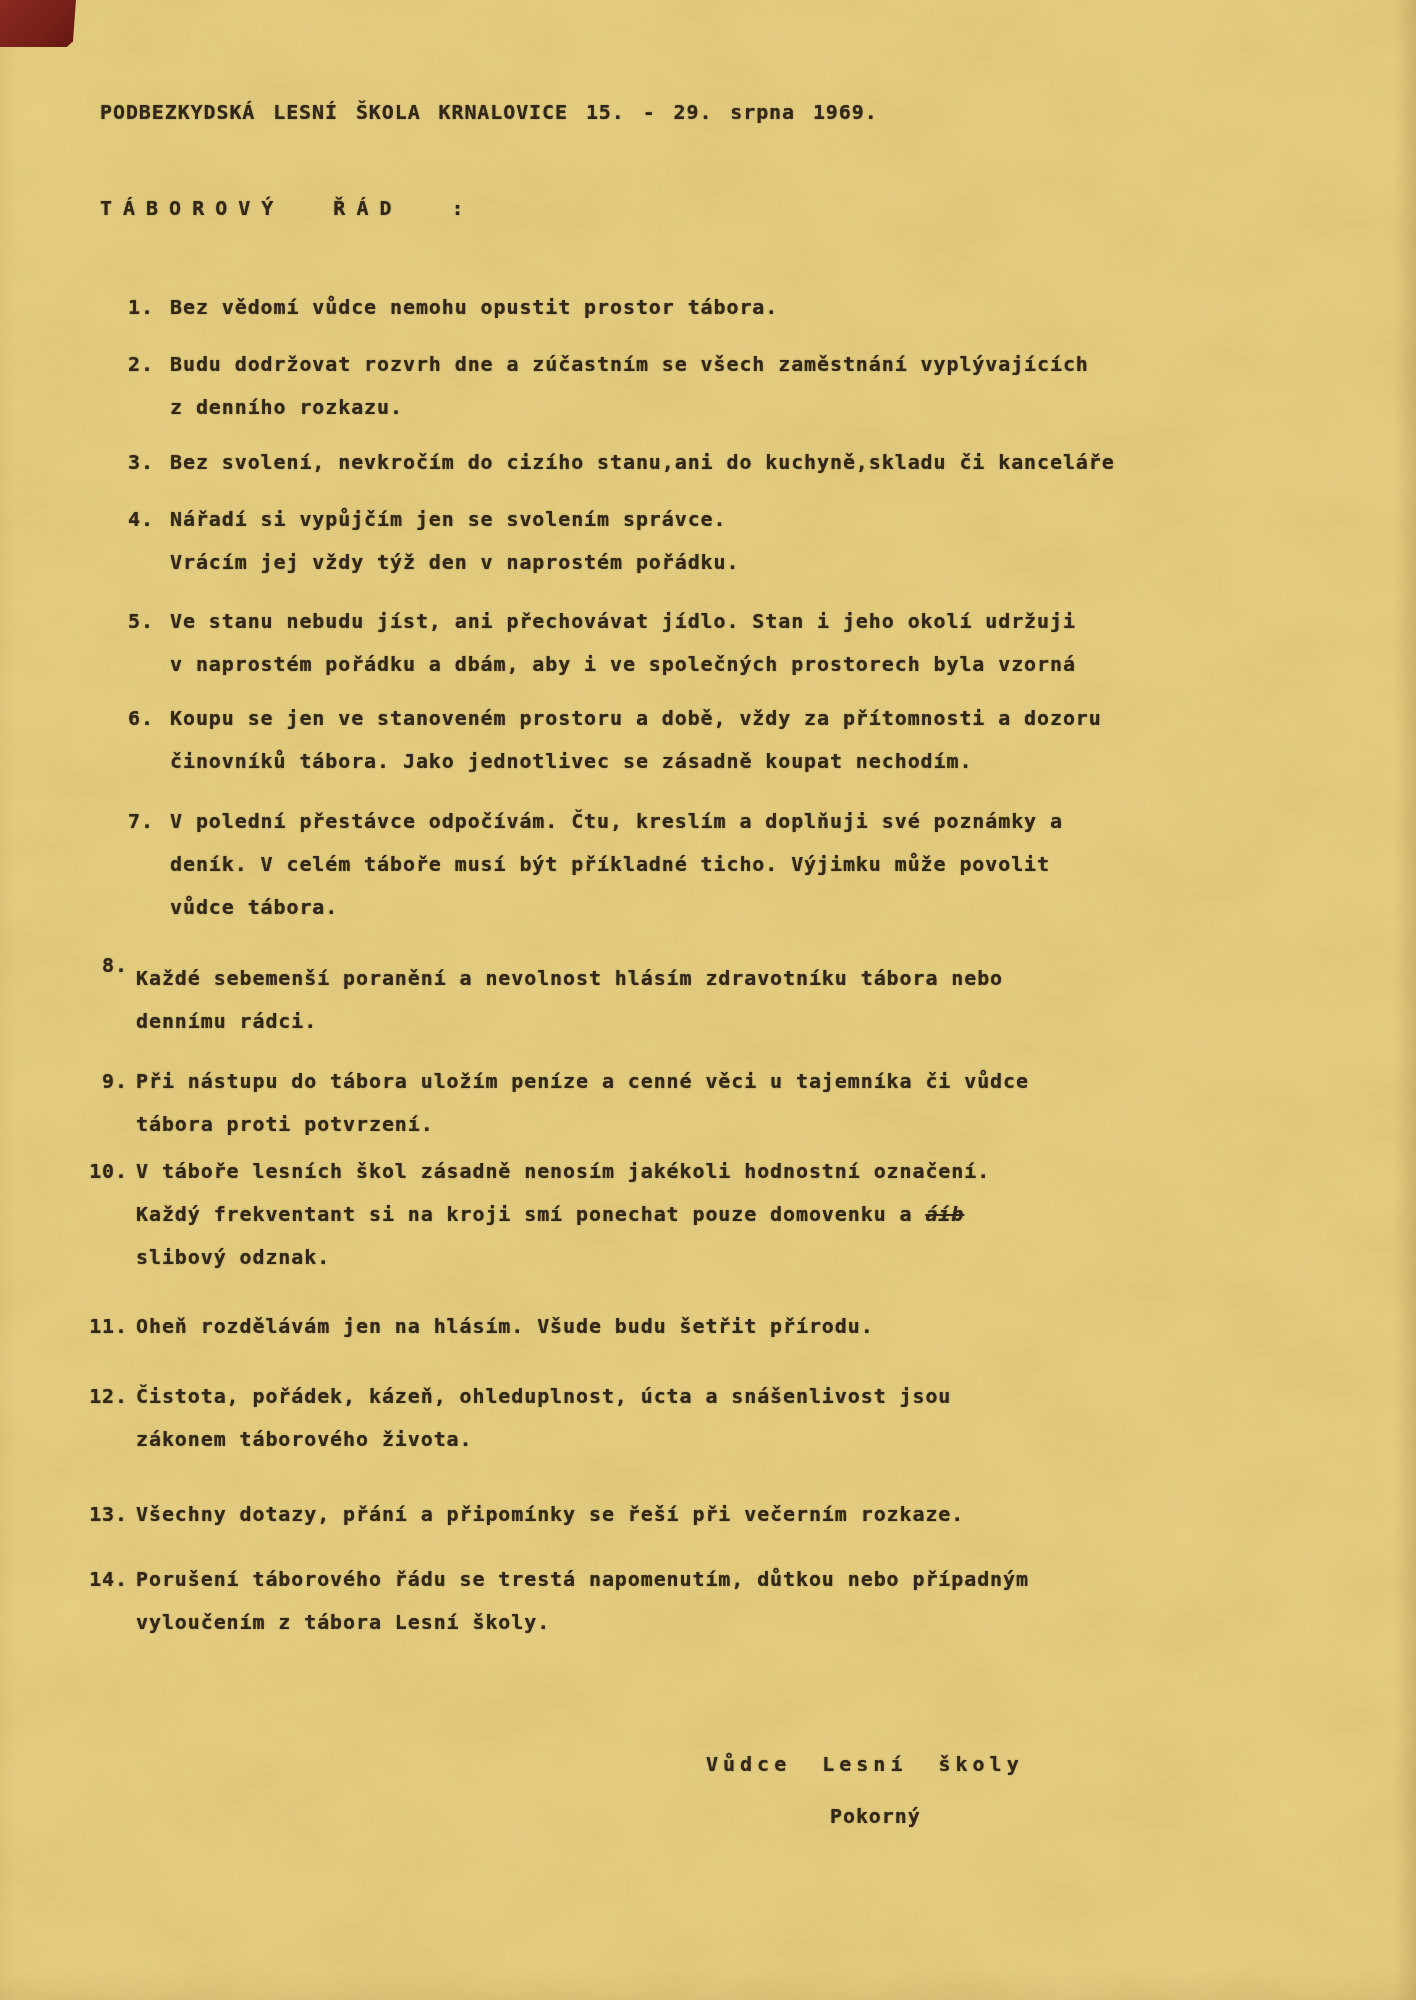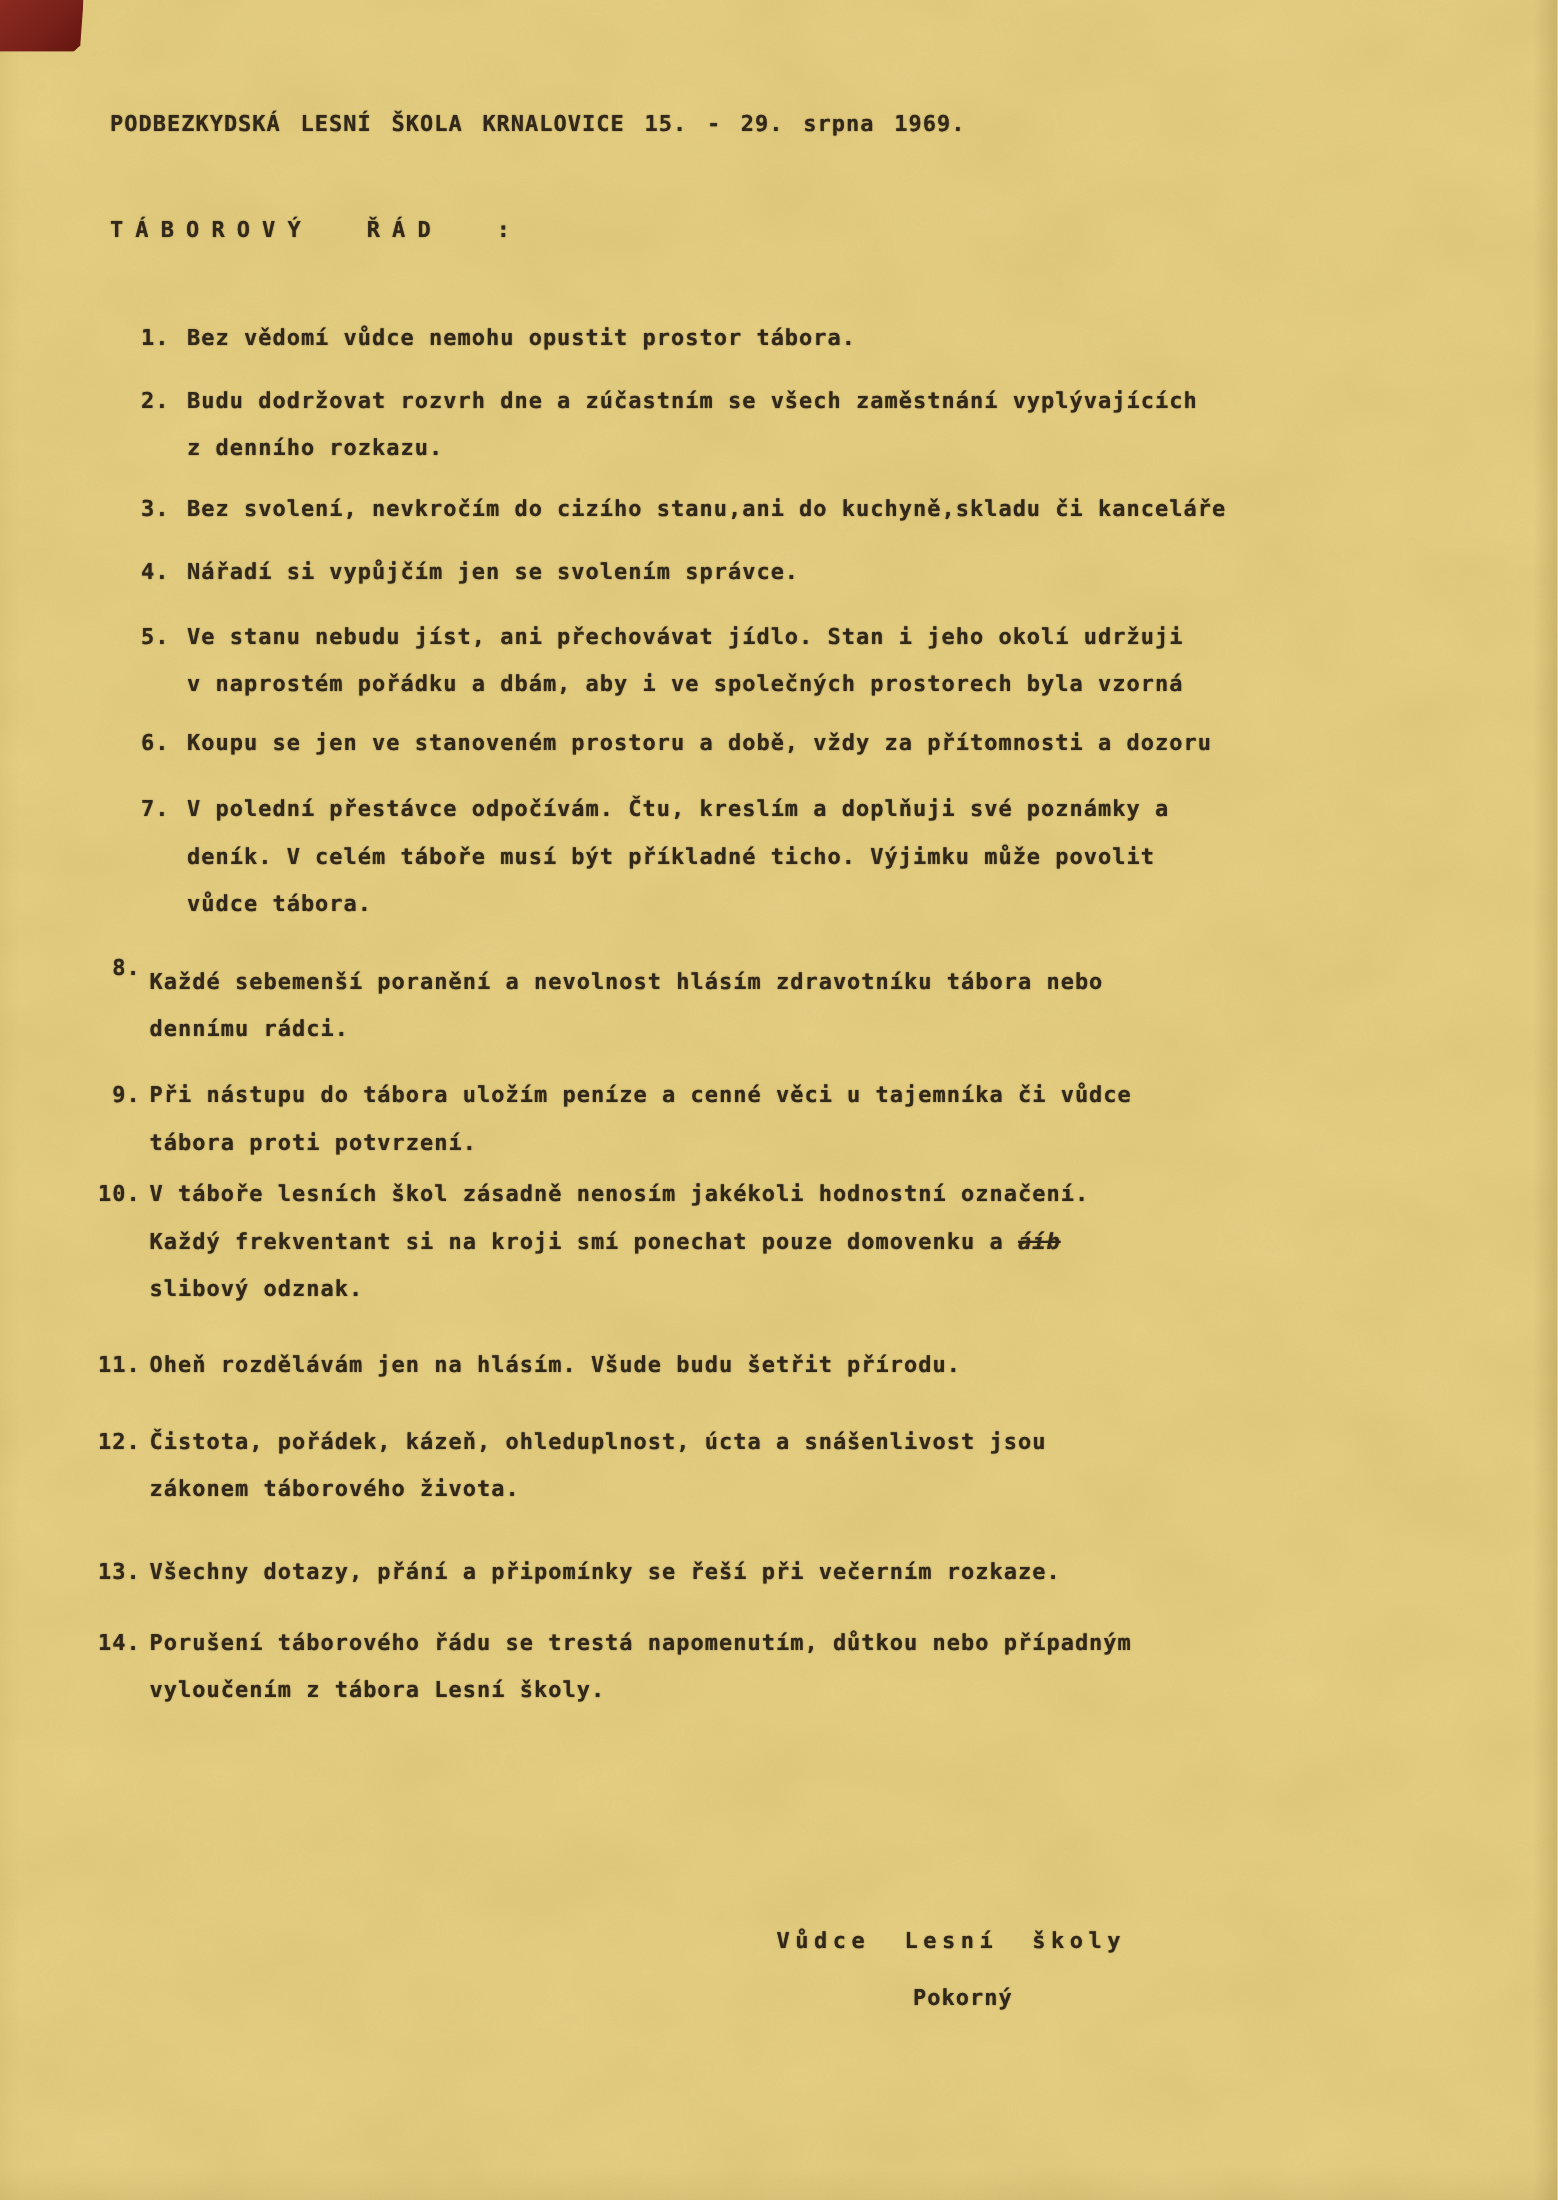--- a/index.html
+++ b/index.html
@@ -92,35 +92,37 @@
       <span class="num">3.</span>
       <div class="lines">
         <div class="ln">Bez svolení, nevkročím do cizího stanu,ani do kuchyně,skladu či kanceláře</div>
       </div>
     </div>
 
     <div class="rule r1 typed" style="margin-top:14px">
       <span class="num">4.</span>
       <div class="lines">
         <div class="ln">Nářadí si vypůjčím jen se svolením správce.</div>
+        <div class="ln">Vrácím jej vždy týž den v naprostém pořádku.</div>
       </div>
     </div>
 
     <div class="rule r1 typed" style="margin-top:16px">
       <span class="num">5.</span>
       <div class="lines">
         <div class="ln">Ve stanu nebudu jíst, ani přechovávat jídlo. Stan i jeho okolí udržuji</div>
         <div class="ln">v naprostém pořádku a dbám, aby i ve společných prostorech byla vzorná</div>
       </div>
     </div>
 
     <div class="rule r1 typed" style="margin-top:11px">
       <span class="num">6.</span>
       <div class="lines">
         <div class="ln">Koupu se jen ve stanoveném prostoru a době, vždy za přítomnosti a dozoru</div>
+        <div class="ln">činovníků tábora. Jako jednotlivec se zásadně koupat nechodím.</div>
       </div>
     </div>
 
     <div class="rule r1 typed" style="margin-top:17px">
       <span class="num">7.</span>
       <div class="lines">
         <div class="ln">V polední přestávce odpočívám. Čtu, kreslím a doplňuji své poznámky a</div>
         <div class="ln">deník. V celém táboře musí být příkladné ticho. Výjimku může povolit</div>
         <div class="ln">vůdce tábora.</div>
       </div>

